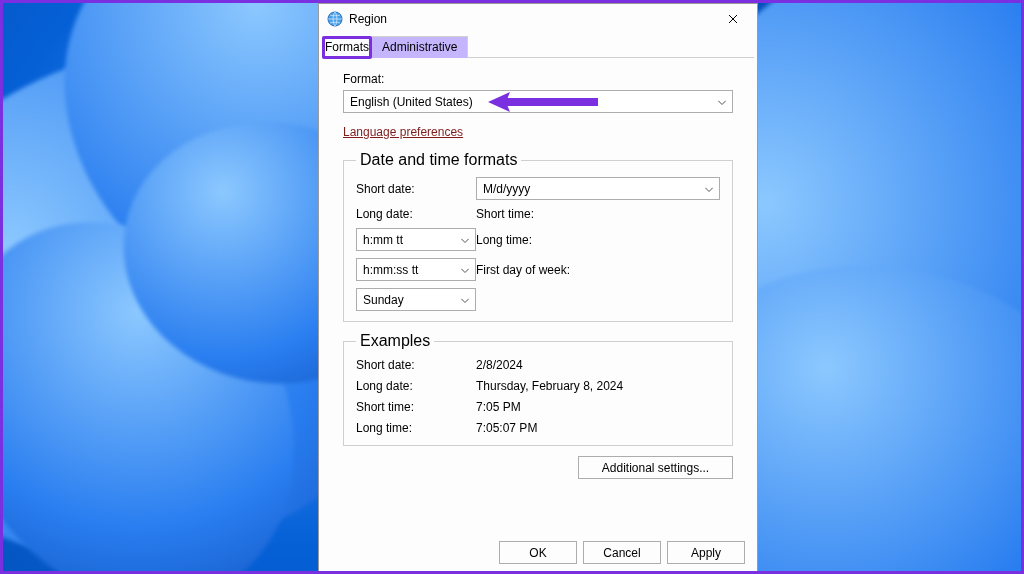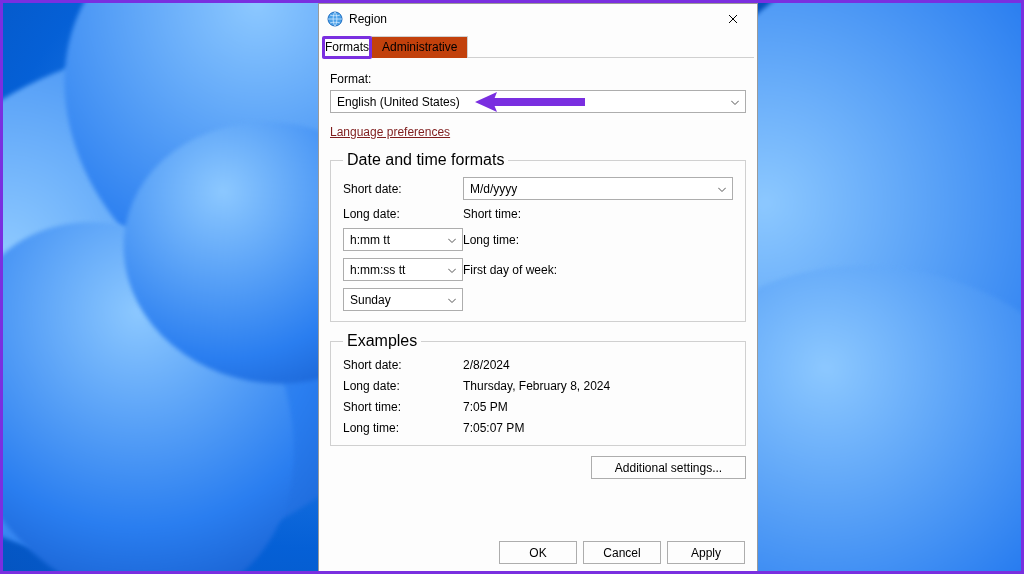--- a/index.html
+++ b/index.html
@@ -49,32 +49,32 @@
 
   .tabstrip {
     display: flex; padding-left: 3px; height: 22px; margin-top: 2px;
     position: relative;
   }
   .tab-border-line {
     position: absolute; left: 3px; right: 3px; bottom: 0; height: 1px; background: #d0d0d0;
   }
   .tab {
     padding: 3px 10px 2px; font-size: 12px; border: 1px solid #d0d0d0;
-    border-bottom: none; background: #c2410c; margin-right: -1px; cursor: pointer;
+    border-bottom: none; background: #c4b5fd; margin-right: -1px; cursor: pointer;
     position: relative; z-index: 1;
   }
   .tab.active {
     background: #fdfdfd; border-bottom: 1px solid #fdfdfd; margin-bottom: -1px; z-index: 2;
   }
   .tab.highlighted {
     border: 3px solid #7a2fe0; padding: 1px 0 0; border-radius: 2px;
   }
 
   .tab-body {
-    flex: 1; padding: 14px 11px 6px; display: flex; flex-direction: column;
+    flex: 1; padding: 14px 24px 6px; display: flex; flex-direction: column;
     overflow: hidden;
   }
 
   .form-label { font-size: 12px; margin-bottom: 4px; display: block; }
   .select {
     width: 100%; height: 23px; border: 1px solid #adadad; background: #fff;
     display: flex; align-items: center; padding: 0 6px; font-size: 12px;
     position: relative; cursor: pointer;
   }
   .select .chev {

